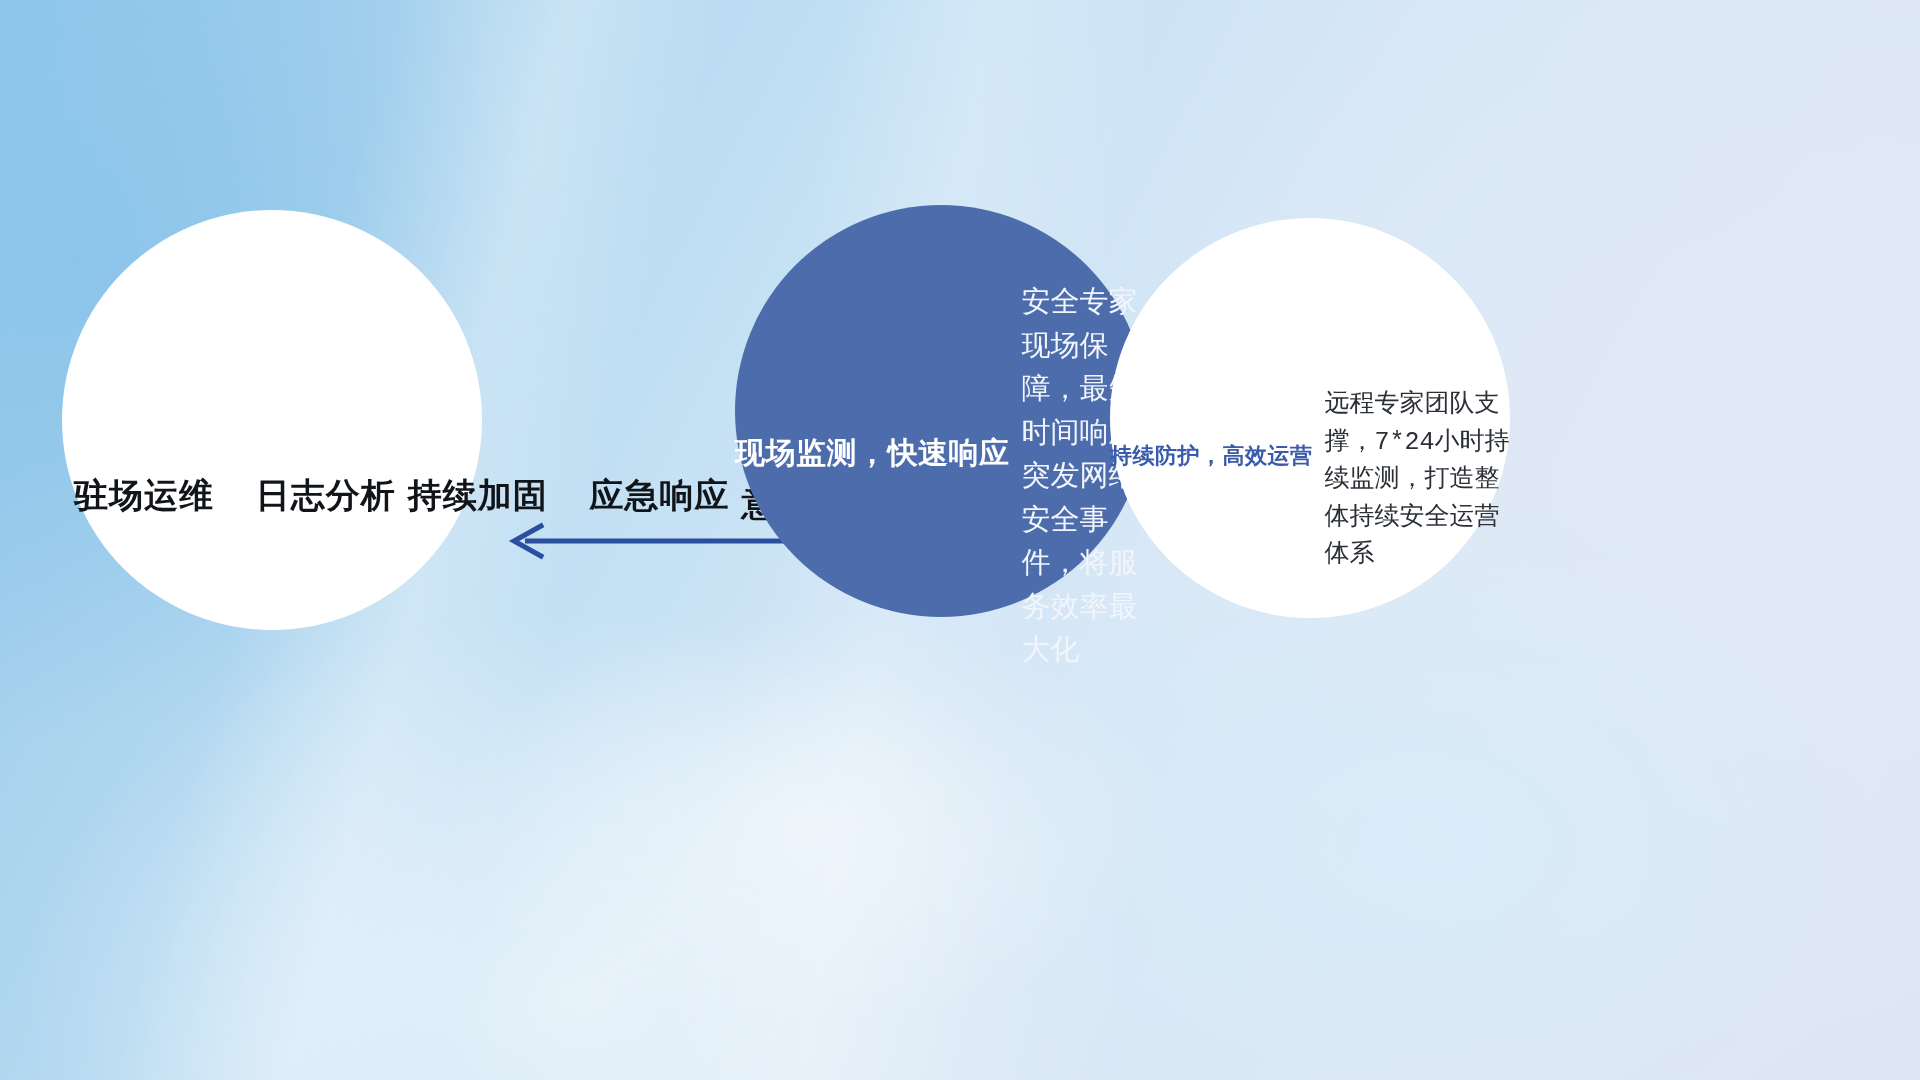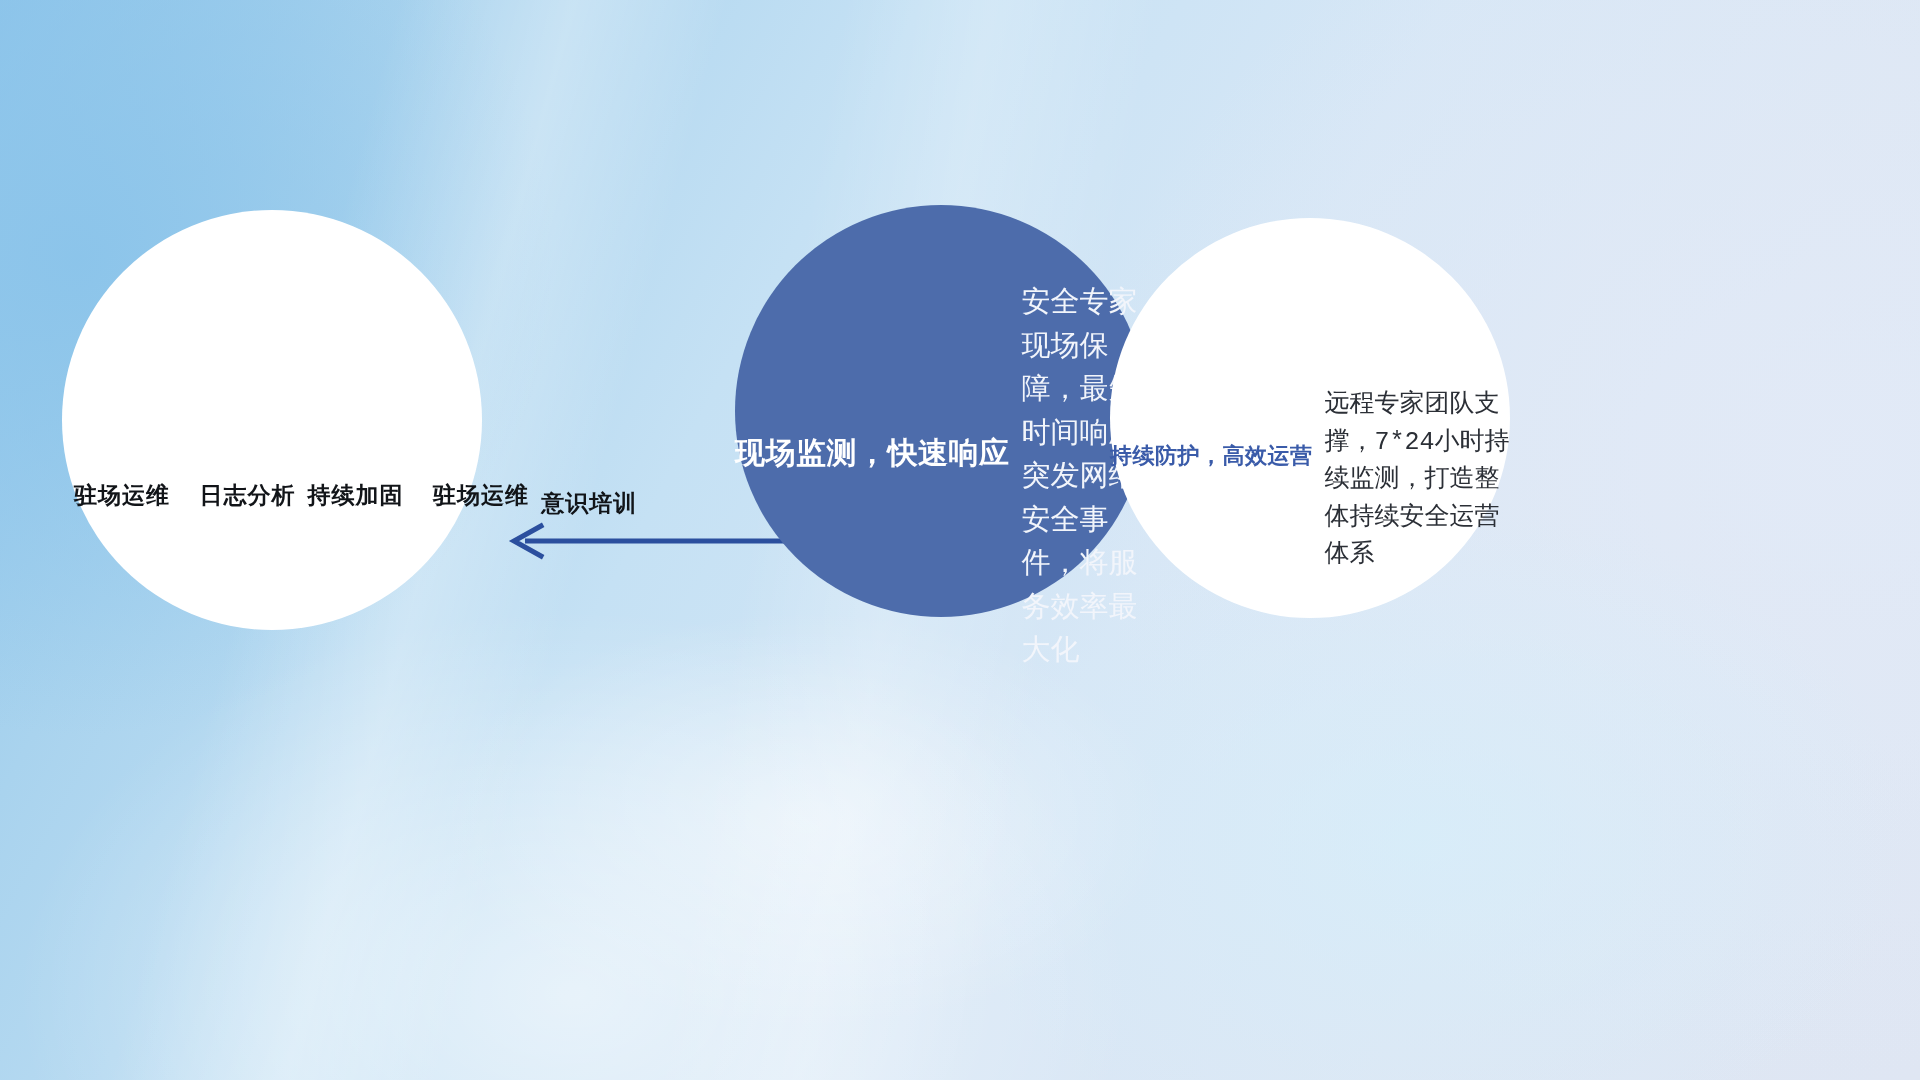--- a/index.html
+++ b/index.html
@@ -51,21 +51,21 @@
     padding-top:182px;
     z-index:3;
   }
   #left-dash {
     width:58px; height:5px;
     background:#2b50a0;
     border-radius:1px;
     margin-bottom:44px;
   }
   .left-line {
-    font-size:23px;
+    font-size:34px;
     font-weight:bold;
     color:#111418;
     letter-spacing:1px;
     line-height:1;
     margin-bottom:32px;
     white-space:pre;
   }
   .left-line:last-child { margin-bottom:16px; }
 
   
@@ -133,21 +133,21 @@
 <div id="stage">
 
   <svg id="arrow" viewBox="0 0 380 46" preserveAspectRatio="none">
     <line x1="376" y1="23" x2="30" y2="23" stroke="#2b4f9e" stroke-width="5"></line>
     <polyline points="46,8 19,23 46,38" fill="none" stroke="#2b4f9e" stroke-width="5" stroke-linecap="square" stroke-linejoin="miter"></polyline>
   </svg>
 
   <div class="circle" id="circle-left">
     <div id="left-dash"></div>
     <div class="left-line">驻场运维    日志分析</div>
-    <div class="left-line">持续加固    驻场运维</div>
+    <div class="left-line">持续加固    应急响应</div>
     <div class="left-line">意识培训</div>
   </div>
 
   <div class="circle" id="circle-mid">
     <div id="mid-heading">现场监测，快速响应</div>
     <div id="mid-body">安全专家现场保障，最短时间响应突发网络安全事件，将服务效率最大化</div>
   </div>
 
   <div class="circle" id="circle-right">
     <div id="right-heading">持续防护，高效运营</div>

